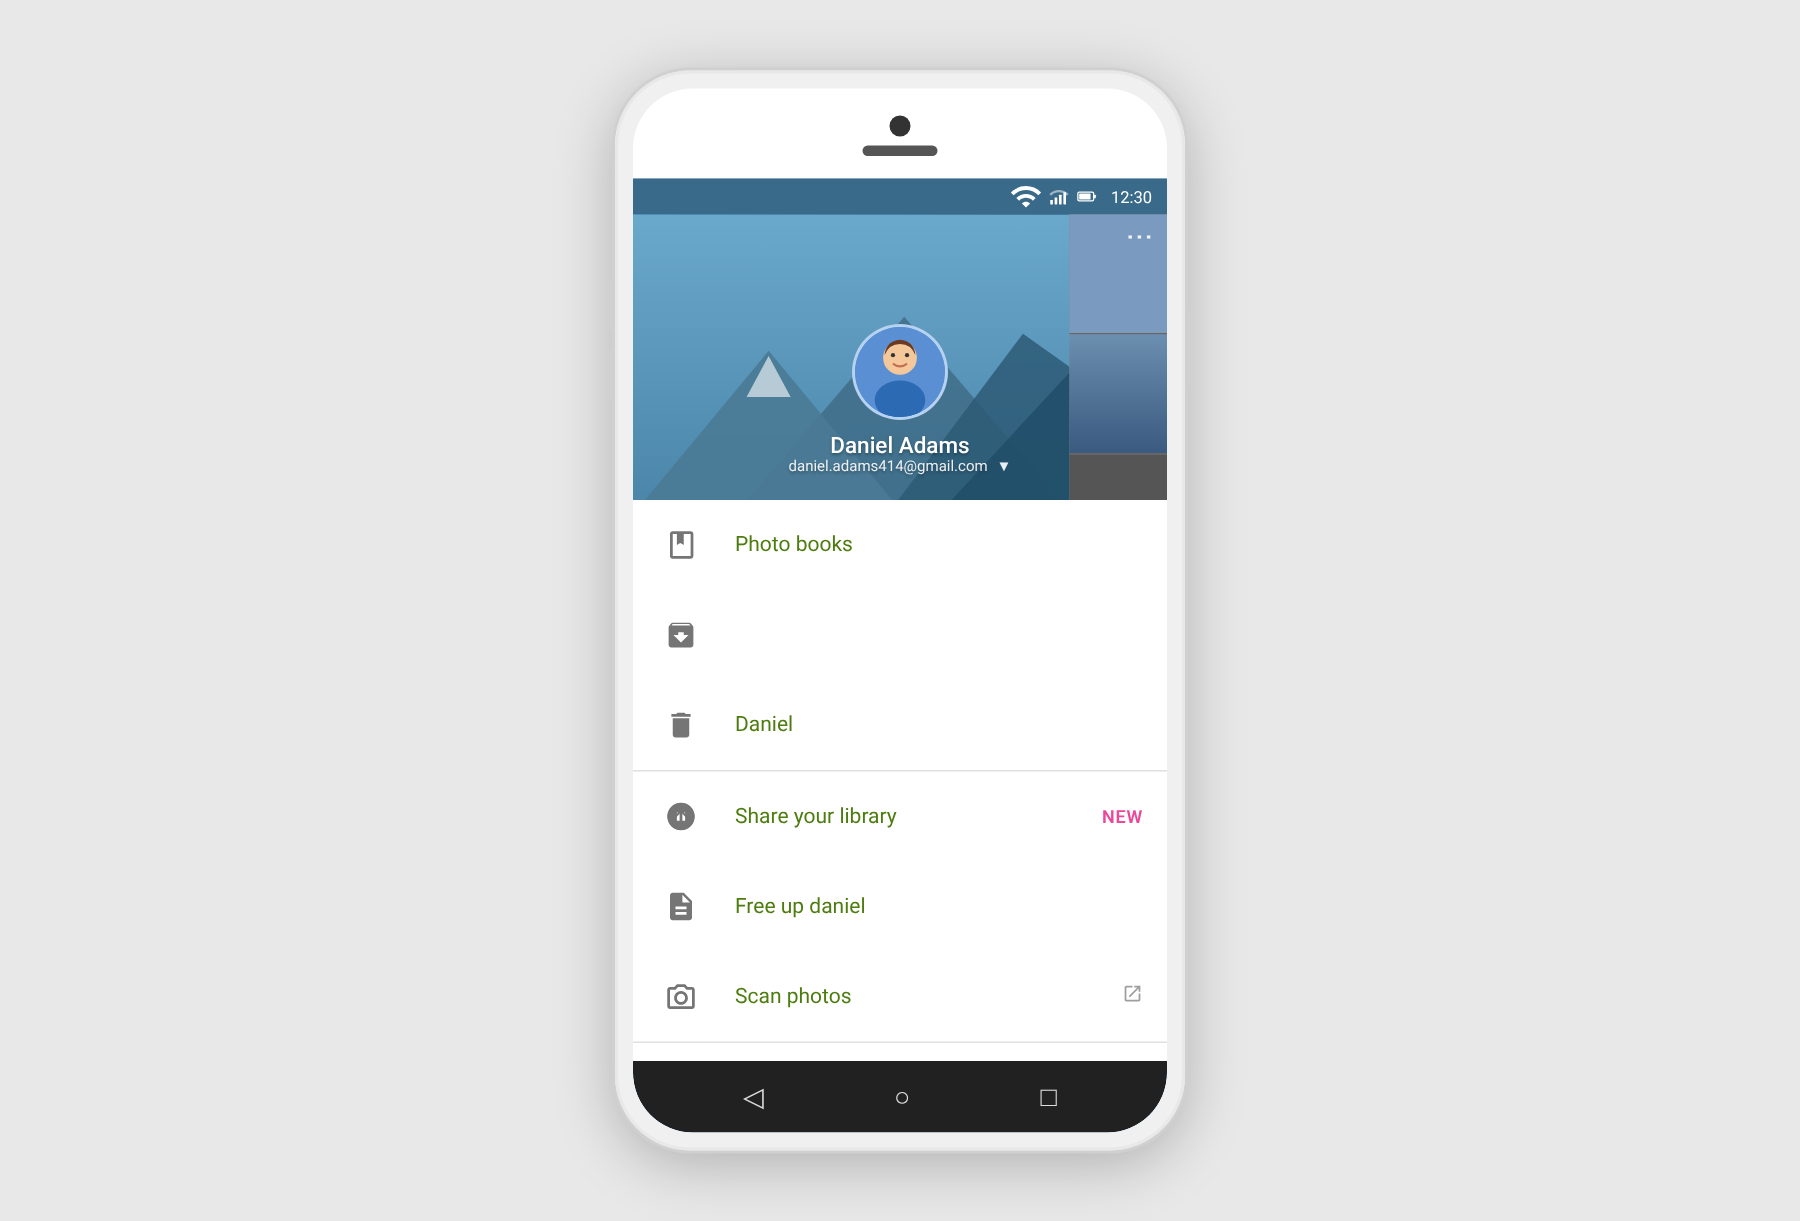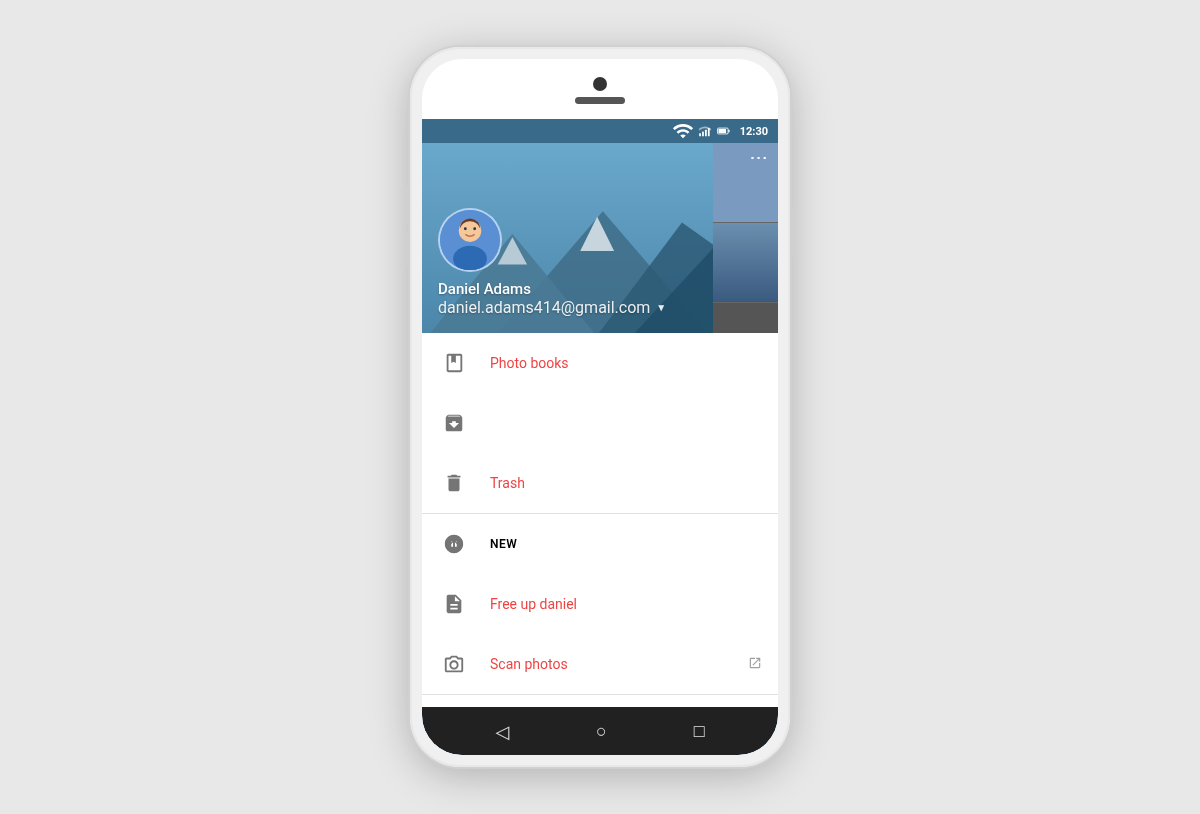--- a/index.html
+++ b/index.html
@@ -115,21 +115,21 @@
 
     .status-icons {
       display: flex;
       align-items: center;
       gap: 4px;
     }
 
     .status-time {
       color: white;
       font-size: 11px;
-      font-weight: 700;
+      font-weight: 400;
       margin-left: 4px;
       text-align: right;
     }
 
     
     .bg-photo {
       position: absolute;
       top: 24px;
       left: 0;
       right: 0;
@@ -154,21 +154,21 @@
 
     
     .profile-section {
       position: absolute;
       top: 24px;
       left: 0;
       right: 0;
       height: 190px;
       display: flex;
       flex-direction: column;
-      align-items: flex-start;
+      align-items: center;
       justify-content: flex-end;
       padding: 0 16px 16px;
       z-index: 3;
     }
 
     .avatar-circle {
       width: 64px;
       height: 64px;
       border-radius: 50%;
       background: #4a90d9;
@@ -188,21 +188,21 @@
     }
 
     .profile-email-row {
       display: flex;
       align-items: center;
       gap: 6px;
     }
 
     .profile-email {
       color: rgba(255,255,255,0.9);
-      font-size: 16px;
+      font-size: 10px;
       text-shadow: 0 1px 2px rgba(0,0,0,0.3);
     }
 
     .dropdown-arrow {
       color: rgba(255,255,255,0.9);
       font-size: 10px;
     }
 
     
     .drawer-menu {
@@ -234,26 +234,26 @@
       display: flex;
       align-items: center;
       justify-content: center;
       margin-right: 20px;
       color: #757575;
       flex-shrink: 0;
     }
 
     .menu-label {
       font-size: 14px;
-      color: #ef4444;
+      color: #4d7c0f;
       flex: 1;
     }
 
     .new-badge {
-      color: #000000;
+      color: #ec4899;
       font-size: 12px;
       font-weight: 600;
       letter-spacing: 0.5px;
     }
 
     .external-icon {
       color: #9e9e9e;
       font-size: 14px;
     }
 
@@ -437,35 +437,36 @@
               </svg>
             </div>
           </div>
 
           <div class="menu-item">
             <div class="menu-icon">
               <svg class="icon-svg" viewBox="0 0 24 24" fill="#757575" width="22" height="22">
                 <path d="M6 19c0 1.1.9 2 2 2h8c1.1 0 2-.9 2-2V7H6v12zM19 4h-3.5l-1-1h-5l-1 1H5v2h14V4z"></path>
               </svg>
             </div>
-            <span class="menu-label">Trash</span>
+            <span class="menu-label">Daniel</span>
           </div>
         </div>
 
         <div class="menu-section">
 
           <div class="menu-item">
             <div class="menu-icon">
               <svg class="icon-svg" viewBox="0 0 24 24" fill="#757575" width="22" height="22">
                 <path d="M12 2C6.48 2 2 6.48 2 12s4.48 10 10 10 10-4.48 10-10S17.52 2 12 2zm-1 13H9V9h2v6zm4 0h-2V9h2v6z"></path>
                 <path d="M12 2C6.48 2 2 6.48 2 12s4.48 10 10 10 10-4.48 10-10S17.52 2 12 2zm0 18c-4.41 0-8-3.59-8-8s3.59-8 8-8 8 3.59 8 8-3.59 8-8 8zm-1-5h2v2h-2zm0-8h2v6h-2z" fill="none"></path>
                 <circle cx="12" cy="12" r="9" stroke="#757575" stroke-width="1.5" fill="none"></circle>
                 <path d="M8 12 L12 8 L16 12 M12 8 L12 16" stroke="#757575" stroke-width="1.5" fill="none"></path>
               </svg>
             </div>
+            <span class="menu-label">Share your library</span>
             <span class="new-badge">NEW</span>
           </div>
 
           <div class="menu-item">
             <div class="menu-icon">
               <svg class="icon-svg" viewBox="0 0 24 24" fill="#757575" width="22" height="22">
                 <path d="M14 2H6c-1.1 0-1.99.9-1.99 2L4 20c0 1.1.89 2 1.99 2H18c1.1 0 2-.9 2-2V8l-6-6zm2 16H8v-2h8v2zm0-4H8v-2h8v2zm-3-5V3.5L18.5 9H13z"></path>
               </svg>
             </div>
             <span class="menu-label">Free up daniel</span>

